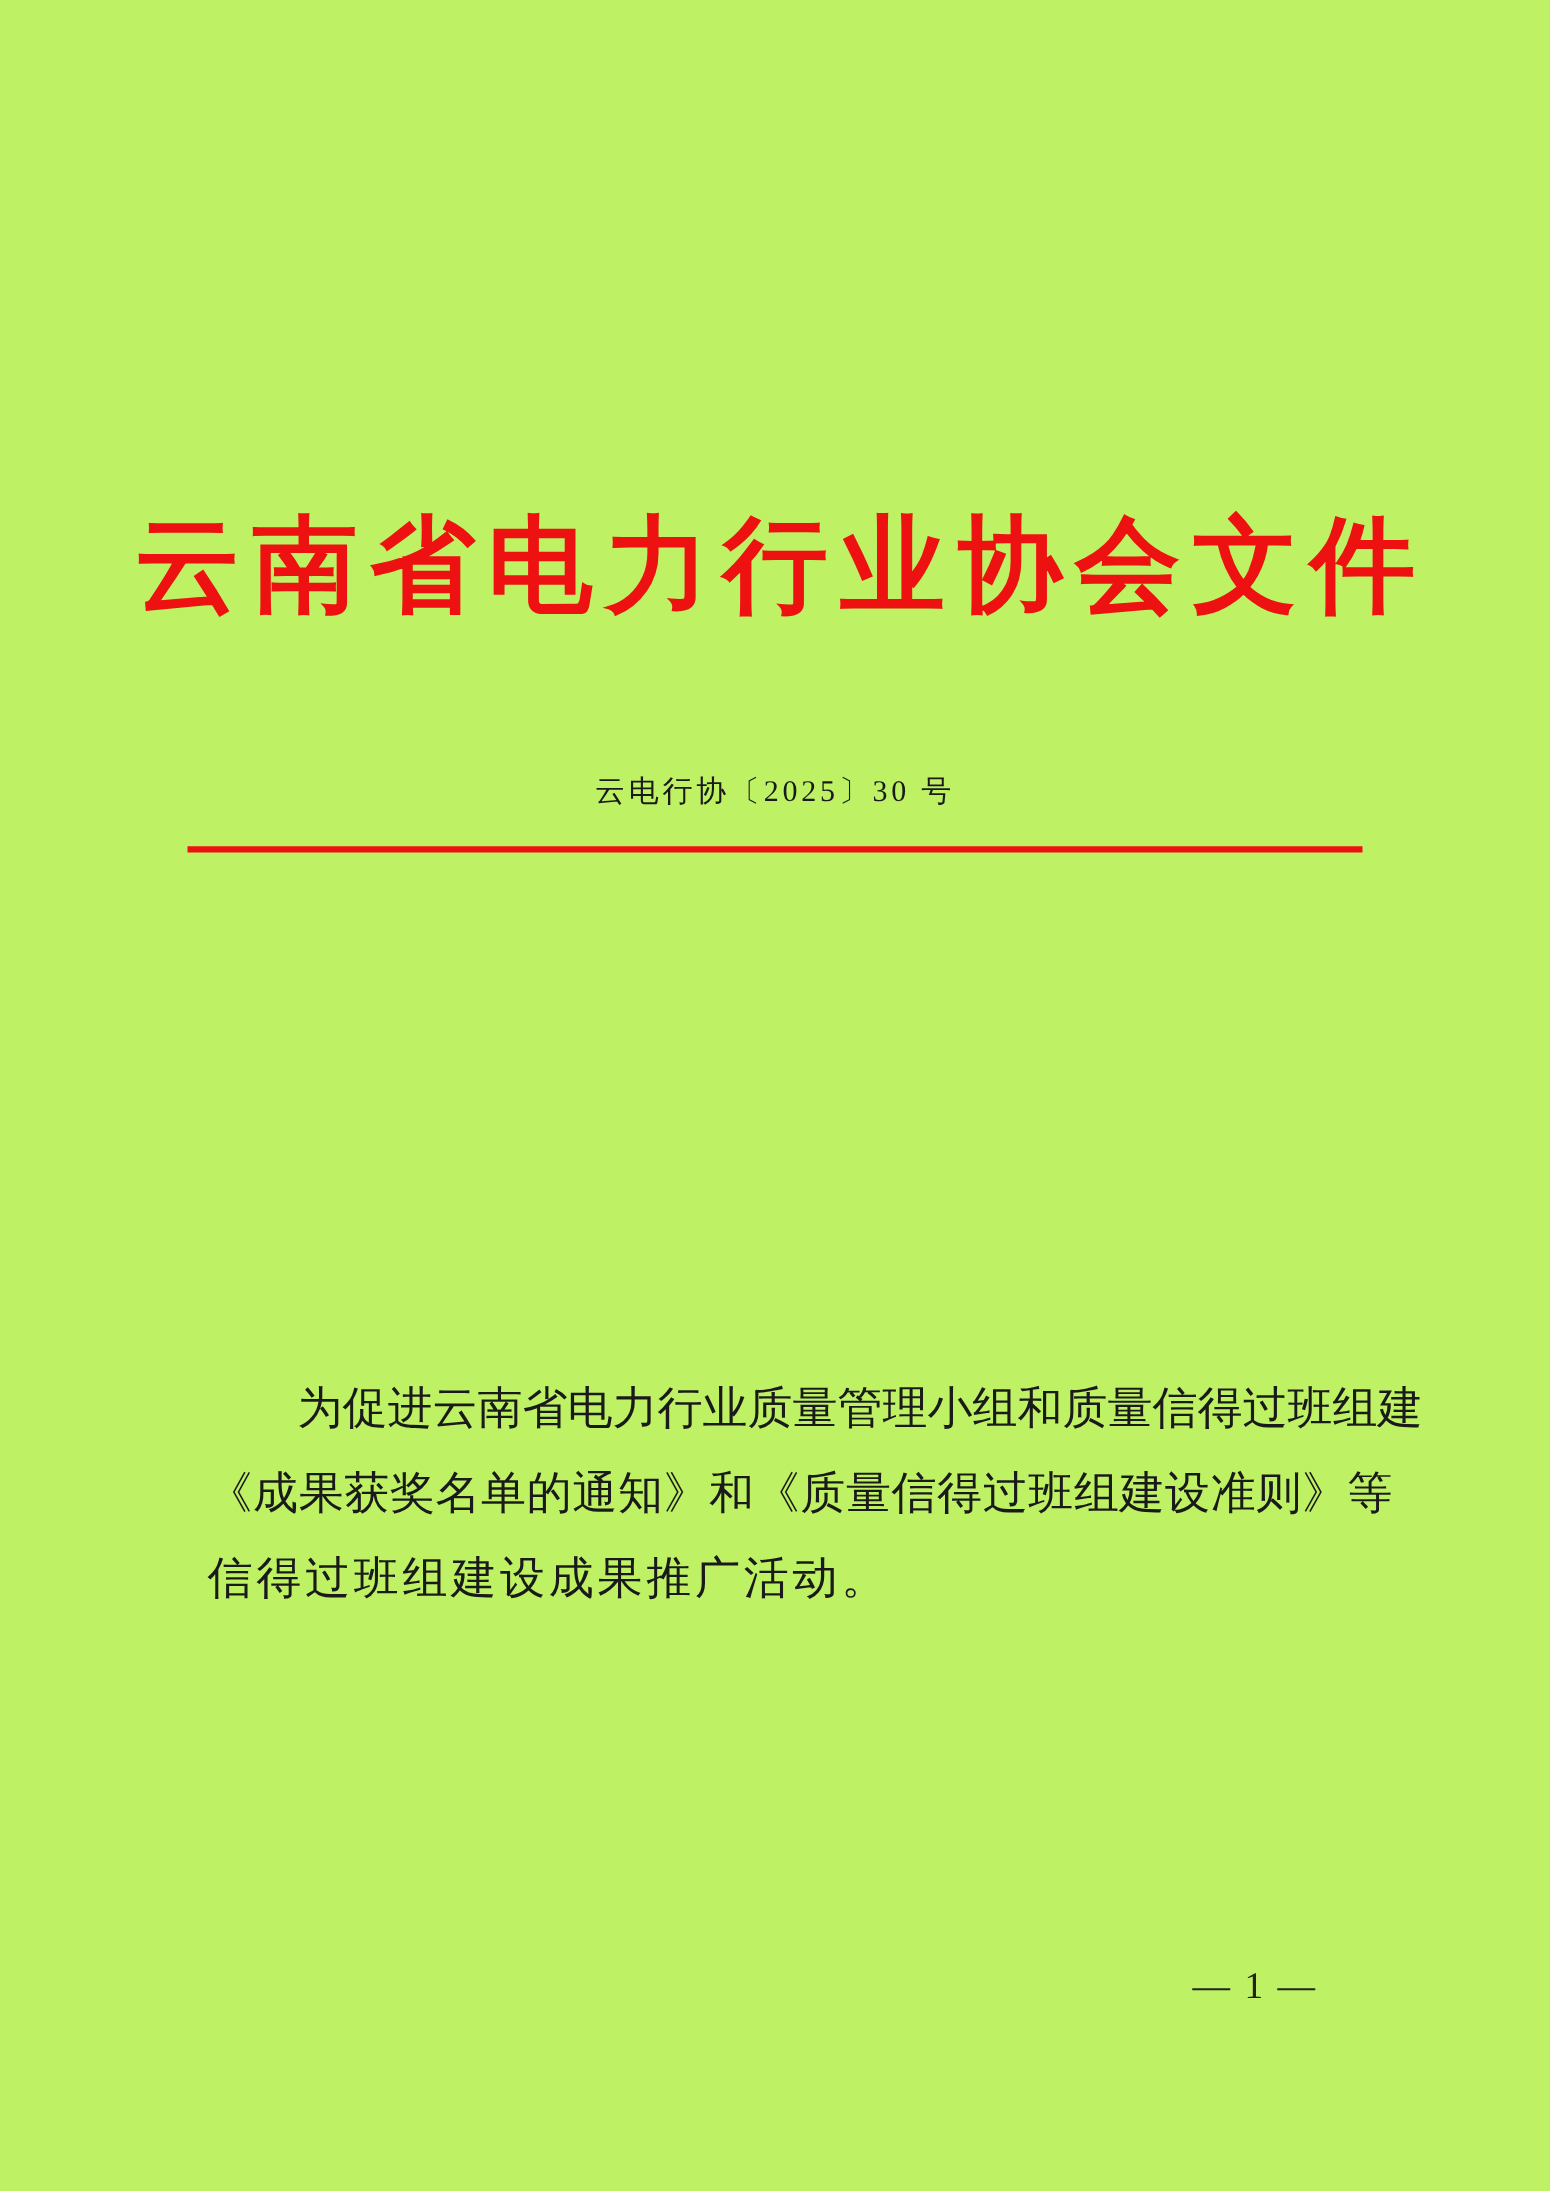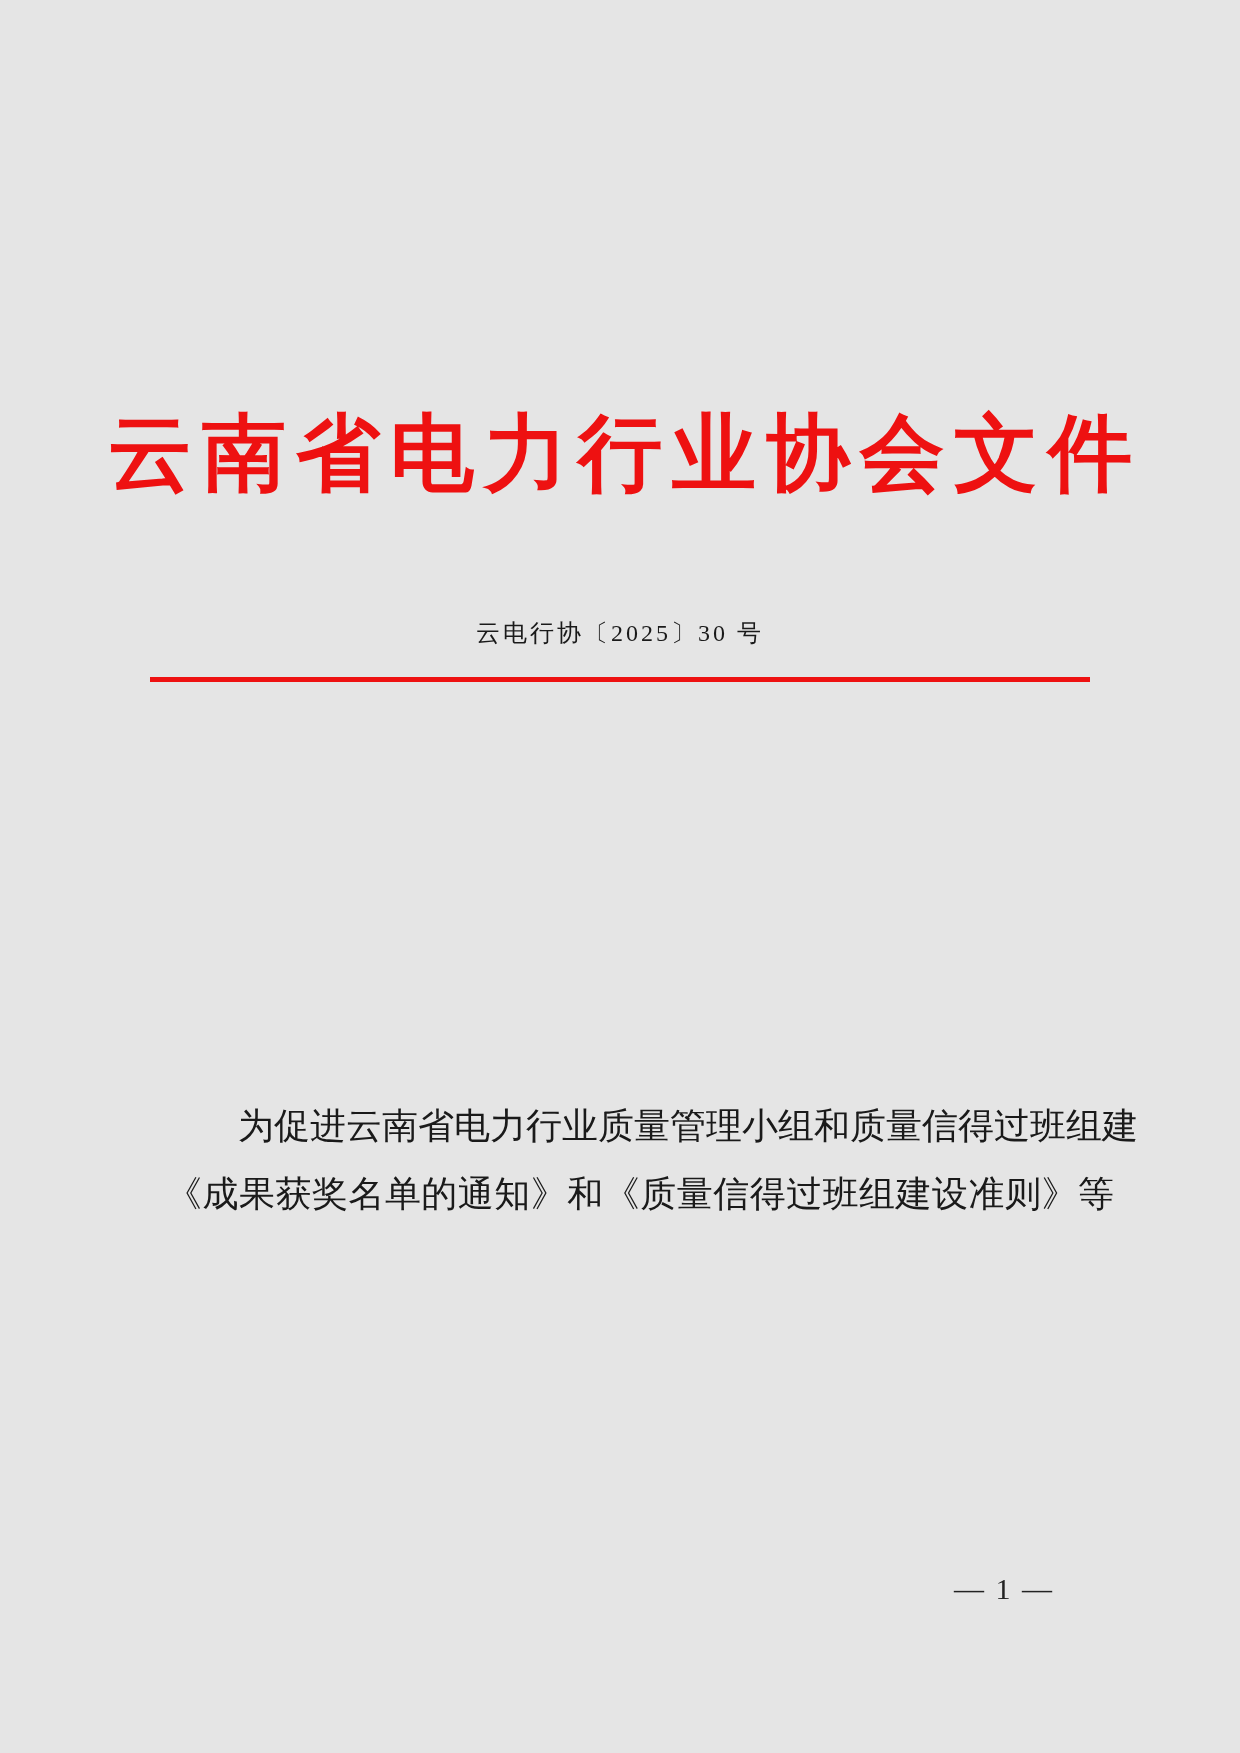--- a/index.html
+++ b/index.html
@@ -8,21 +8,21 @@
     width: 1240px;
     height: 1753px;
     position: relative;
     font-family: "Liberation Serif", "DejaVu Serif", serif;
     color: #000000;
     overflow: hidden;
   }
   .page {
     position: absolute;
     inset: 0;
-    background: #e5e5e5;
+    background: #bef264;
   }
   .org-title {
     position: absolute;
     top: 408px;
     left: 0;
     width: 100%;
     text-align: center;
     font-size: 84px;
     font-weight: bold;
     color: #ee1111;
@@ -112,17 +112,18 @@
 
   <div class="doc-number">云电行协〔2025〕30 号</div>
 
   <div class="red-rule"></div>
 
 
 
   <div class="body-text">
     <div class="body-line first">为促进云南省电力行业质量管理小组和质量信得过班组建</div>
     <div class="body-line">《成果获奖名单的通知》和《质量信得过班组建设准则》等</div>
+    <div class="body-line last">信得过班组建设成果推广活动。</div>
   </div>
 
   <div class="page-number">— 1 —</div>
 
 </div>
 
 </body></html>

